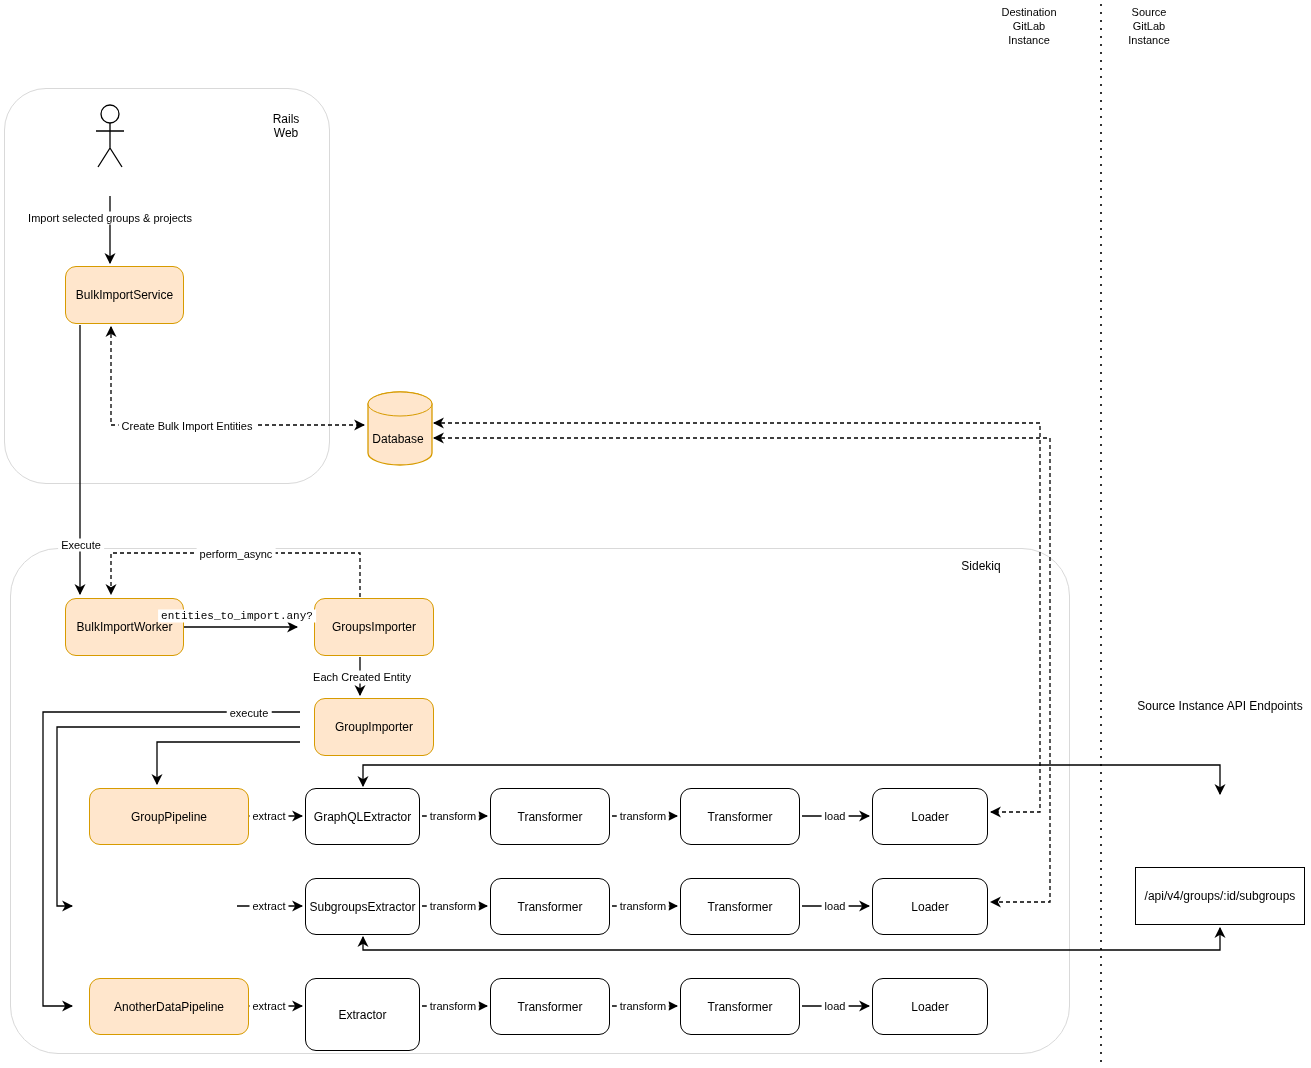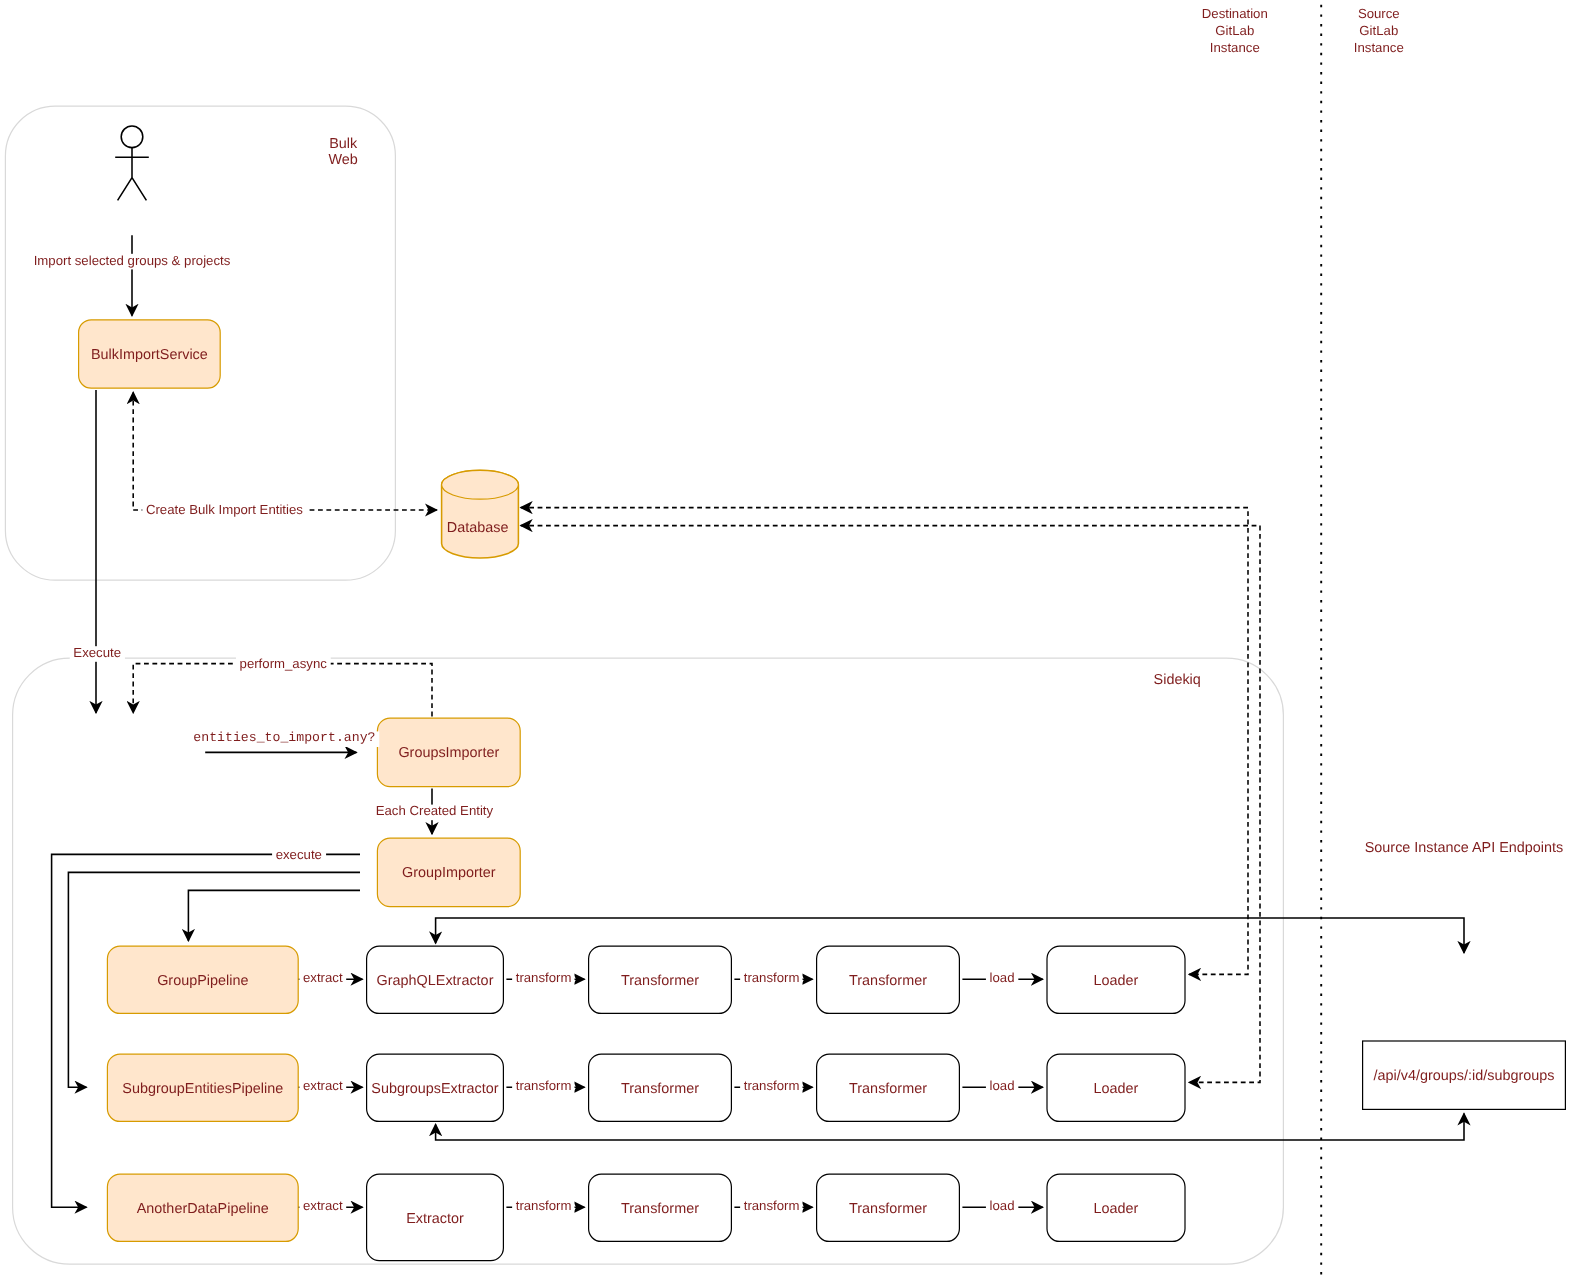--- a/index.html
+++ b/index.html
@@ -1,18 +1,18 @@
 <!DOCTYPE html>
 <html style="--highlight-fill: #ffe6cc; --highlight-border: #d79b00; --node-fill: #ffffff; --node-border: #000000; --container-border: #d9d9d9; --connector: #000000;"><head>
 <meta charset="utf-8">
 <style>
   html,body { margin:0; padding:0; background:#fff; }
   #canvas {
     position:relative; width:1311px; height:1068px; background:#ffffff;
-    font-family:"Liberation Sans", sans-serif; color:#7f1d1d; overflow:hidden;
+    font-family:"Liberation Sans", sans-serif; color:#000000; overflow:hidden;
   }
   .container-box {
     position:absolute; border:1px solid var(--container-border);
     border-radius:48px; box-sizing:border-box; background:transparent;
   }
   .clabel {
     position:absolute; font-size:12px; text-align:center;
     white-space:pre-line; line-height:14px;
   }
   .node {
@@ -45,21 +45,21 @@
 
   <div class="clabel" style="left:974px; top:5px; width:110px; font-size:11px;">Destination
 GitLab
 Instance</div>
   <div class="clabel" style="left:1104px; top:5px; width:90px; font-size:11px;">Source
 GitLab
 Instance</div>
   <div class="clabel" style="left:1130px; top:699px; width:180px;">Source Instance API Endpoints</div>
 
   <div class="container-box" style="left:4px; top:88px; width:326px; height:396px; border-radius:42px;"></div>
-  <div class="clabel" style="left:256px; top:112px; width:60px;">Bulk
+  <div class="clabel" style="left:256px; top:112px; width:60px;">Rails
 Web</div>
 
   <div class="container-box" style="left:10px; top:548px; width:1060px; height:506px;"></div>
   <div class="clabel" style="left:941px; top:559px; width:80px;">Sidekiq</div>
 
   <svg id="wires" width="1311" height="1068" viewBox="0 0 1311 1068">
     <defs>
       <marker id="arr" viewBox="0 0 10 10" refX="9" refY="5" markerWidth="8.5" markerHeight="8.5" orient="auto-start-reverse">
         <path d="M0,0 L10,5 L0,10 L2.8,5 Z"></path>
       </marker>
@@ -114,25 +114,25 @@
 
     <path class="dashed" d="M434,423 H1040 V812 H991" marker-start="url(#arr)" marker-end="url(#arr)"></path>
     <path class="dashed" d="M434,438 H1050 V902 H991" marker-start="url(#arr)" marker-end="url(#arr)"></path>
   </svg>
 
   <div class="dblabel" style="left:110px; top:180px;margin-top:39px;">Actor</div>
 
   <div class="dblabel" style="left:398px; top:439px;">Database</div>
 
   <div class="node hl" style="left:51px; top:266px; width:119px; height:58px;">BulkImportService</div>
+  <div class="node hl" style="left:51px; top:598px; width:119px; height:58px;">BulkImportWorker</div>
   <div class="node hl" style="left:300px; top:598px; width:120px; height:58px;">GroupsImporter</div>
   <div class="node hl" style="left:300px; top:698px; width:120px; height:58px;">GroupImporter</div>
 
   <div class="node hl" style="left:75px; top:788px; width:160px; height:57px;">GroupPipeline</div>
-  <div class="node hl" style="left:75px; top:878px; width:160px; height:57px;">SubgroupEntitiesPipeline</div>
   <div class="node hl" style="left:75px; top:978px; width:160px; height:57px;">AnotherDataPipeline</div>
 
   <div class="node" style="left:305px; top:788px; width:115px; height:57px;">GraphQLExtractor</div>
   <div class="node" style="left:305px; top:878px; width:115px; height:57px;">SubgroupsExtractor</div>
   <div class="node" style="left:305px; top:978px; width:115px; height:73px;">Extractor</div>
 
   <div class="node" style="left:490px; top:788px; width:120px; height:57px;">Transformer</div>
   <div class="node" style="left:680px; top:788px; width:120px; height:57px;">Transformer</div>
   <div class="node" style="left:872px; top:788px; width:116px; height:57px;">Loader</div>
 

